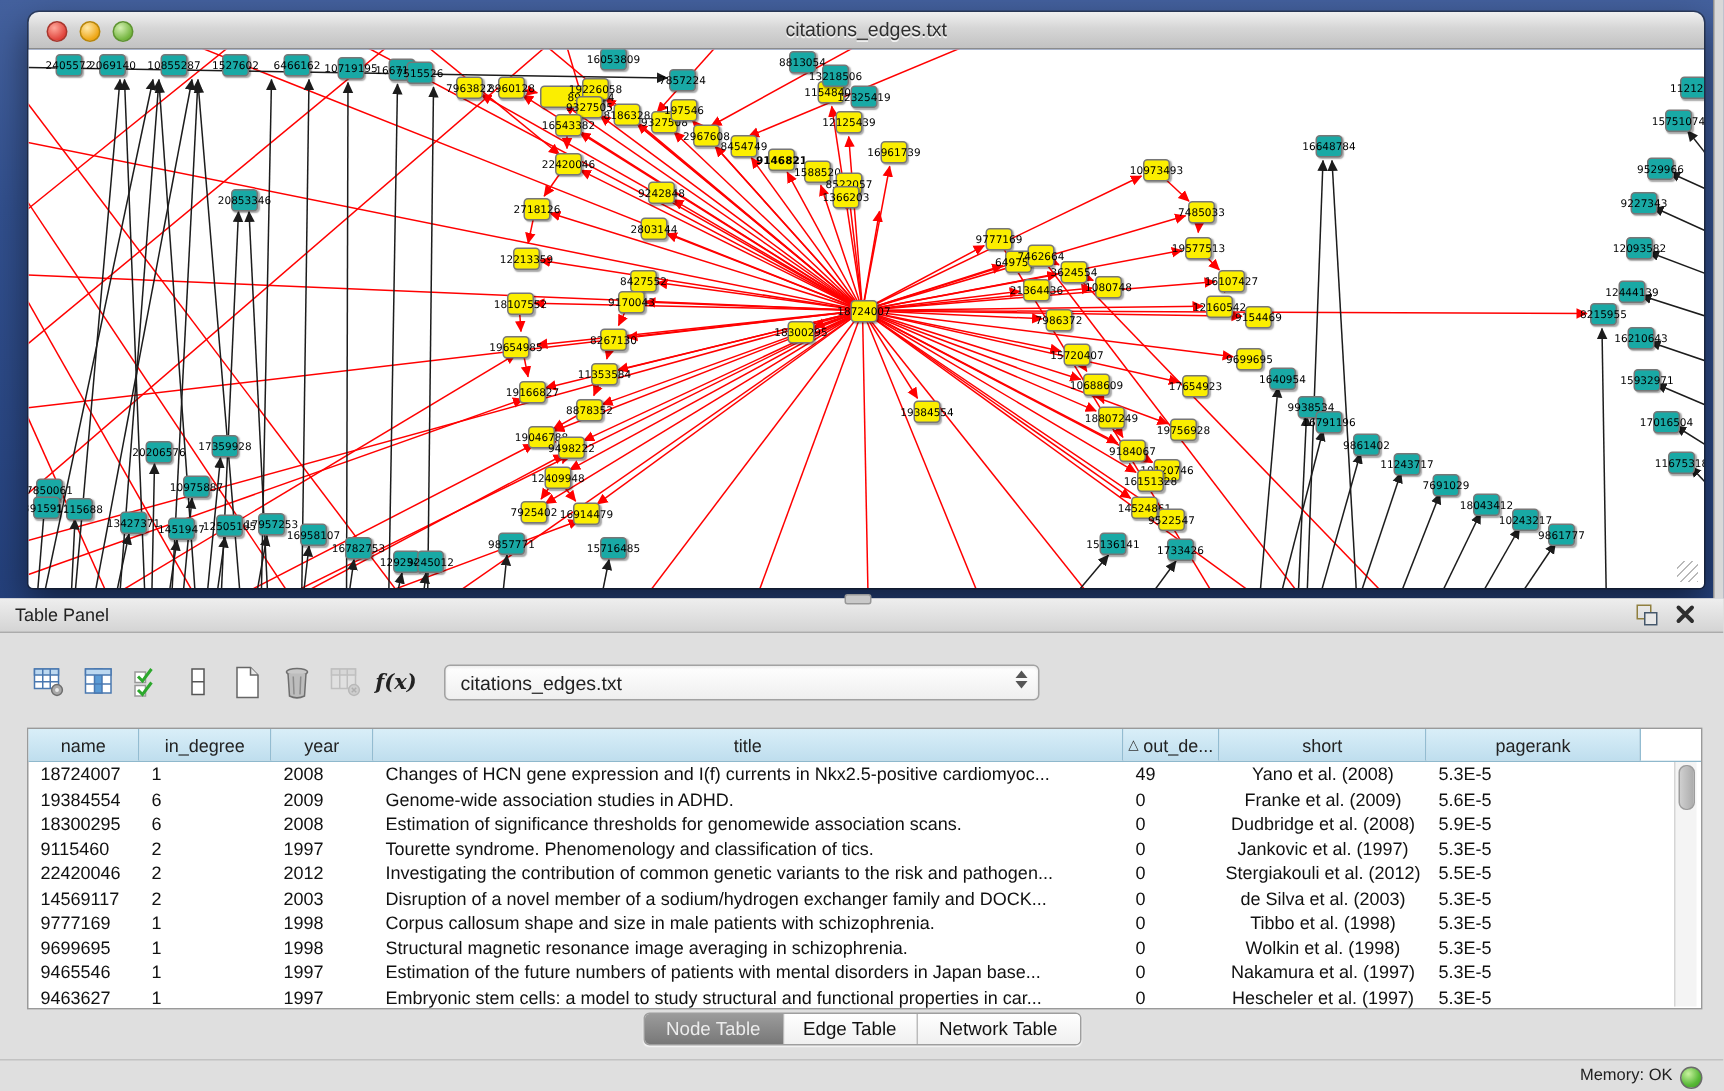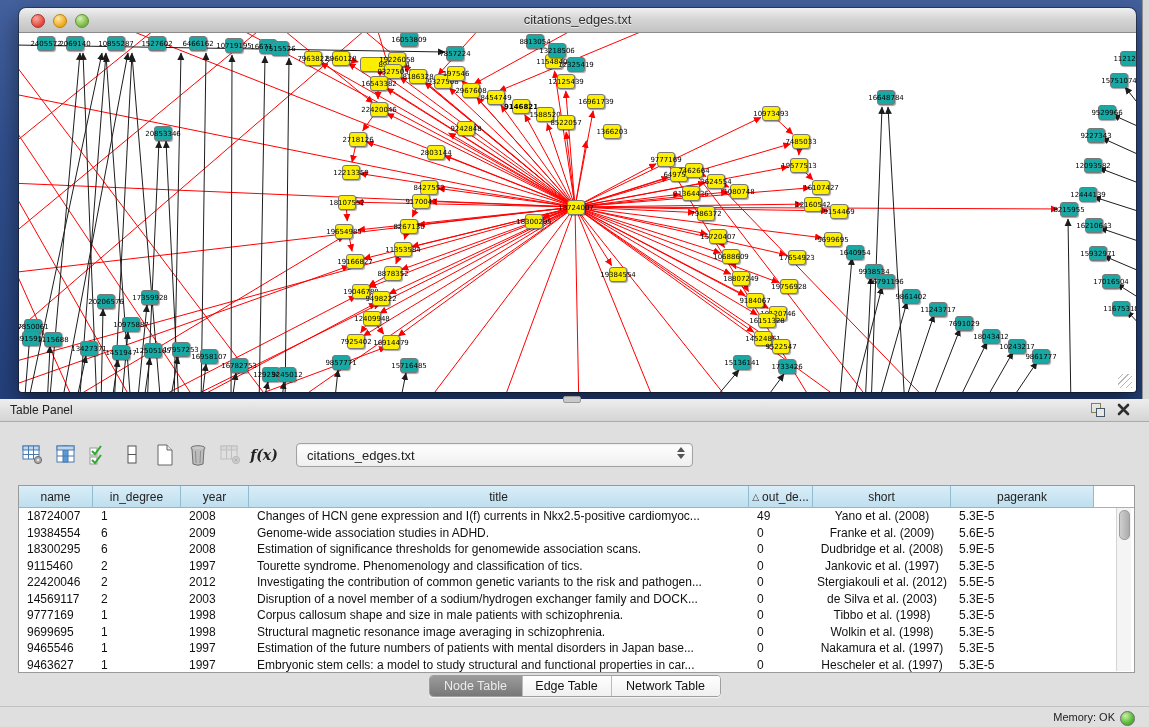--- a/index.html
+++ b/index.html
@@ -302,28 +302,28 @@
           <div class="gnode ny" style="left: 365px; top: 31px;">9327505</div>
           <div class="gnode ny" style="left: 351px; top: 43px;">16543382</div>
           <div class="gnode ny" style="left: 390px; top: 36px;">8186328</div>
           <div class="gnode ny" style="left: 415px; top: 41px;">9327508</div>
           <div class="gnode ny" style="left: 428px; top: 33px;">197546</div>
           <div class="gnode ny" style="left: 443px; top: 50px;">2967608</div>
           <div class="gnode ny" style="left: 468px; top: 57px;">8454749</div>
           <div class="gnode ny" style="left: 493px; top: 66px; font-weight: bold;">9146821</div>
           <div class="gnode ny" style="left: 517px; top: 74px;">1588520</div>
           <div class="gnode ny" style="left: 538px; top: 82px;">8522057</div>
-          <div class="gnode ny" style="left: 584px; top: 91px; text-align: right;">1366203</div>
+          <div class="gnode ny" style="left: 536px; top: 91px; text-align: right;">1366203</div>
           <div class="gnode ny" style="left: 526px; top: 21px;">11548408</div>
           <div class="gnode ny" style="left: 538px; top: 41px;">12125439</div>
           <div class="gnode ny" style="left: 568px; top: 61px;">16961739</div>
           <div class="gnode ny" style="left: 351px; top: 69px;">22420046</div>
           <div class="gnode ny" style="left: 330px; top: 99px;">2718126</div>
           <div class="gnode ny" style="left: 323px; top: 132px;">12213359</div>
-          <div class="gnode ny" style="left: 413px; top: 88px; margin-left: 25px;">9242848</div>
+          <div class="gnode ny" style="left: 413px; top: 88px;">9242848</div>
           <div class="gnode ny" style="left: 408px; top: 112px;">2803144</div>
           <div class="gnode ny" style="left: 401px; top: 147px;">8427552</div>
           <div class="gnode ny" style="left: 319px; top: 162px;">18107552</div>
           <div class="gnode ny" style="left: 316px; top: 191px;">19654985</div>
           <div class="gnode ny" style="left: 327px; top: 221px;">19166827</div>
           <div class="gnode ny" style="left: 393px; top: 161px;">9170043</div>
           <div class="gnode ny" style="left: 381px; top: 186px;">8267130</div>
           <div class="gnode ny" style="left: 375px; top: 209px;">11353584</div>
           <div class="gnode ny" style="left: 365px; top: 233px;">8878352</div>
           <div class="gnode ny" style="left: 333px; top: 251px;">19046788</div>

